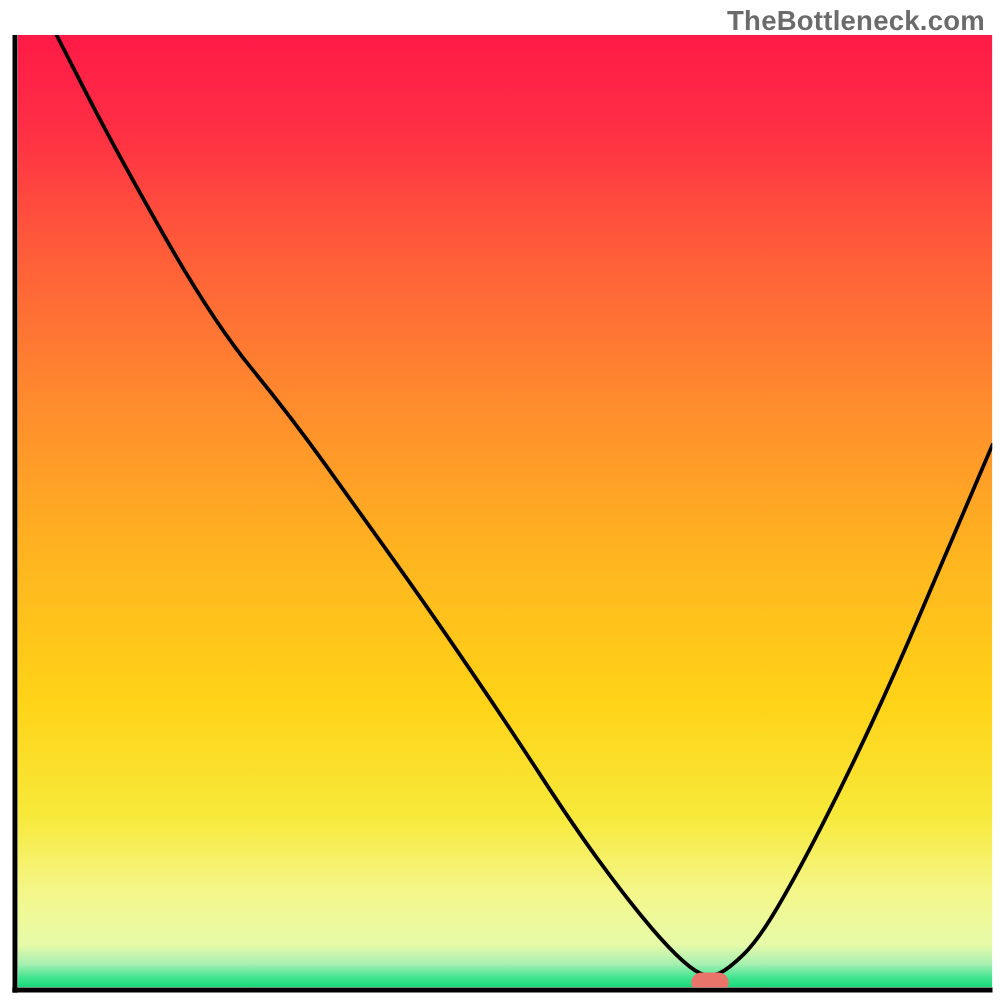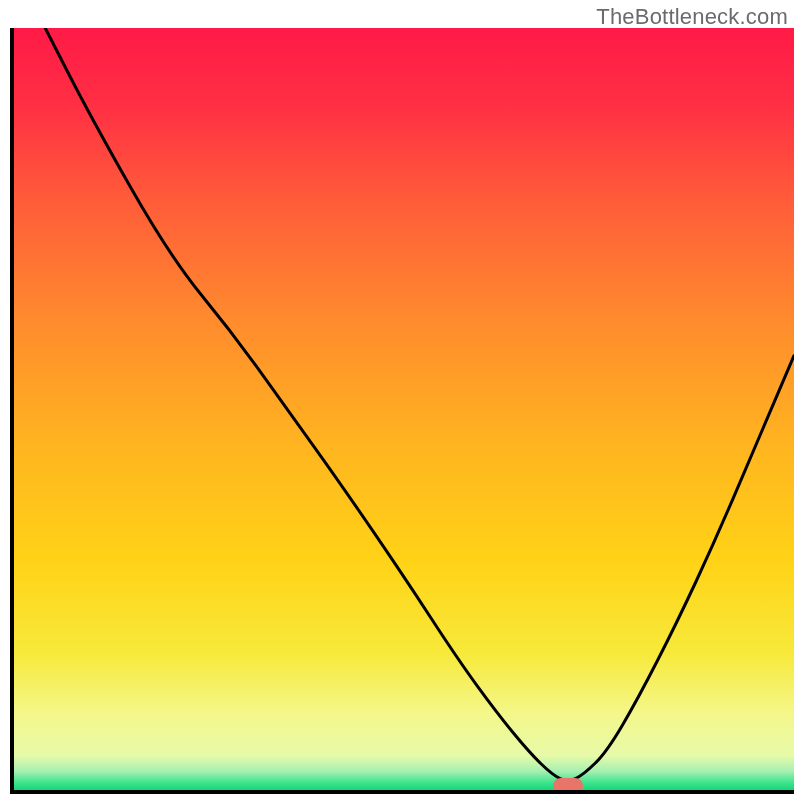--- a/index.html
+++ b/index.html
@@ -10,21 +10,21 @@
     position: relative;
     font-family: Arial, Helvetica, sans-serif;
     background: #fff;
   }
   .watermark {
     position: absolute;
     top: 4px;
     right: 12px;
     color: #6b6b6b;
     font-size: 22px;
-    font-weight: 400;
+    font-weight: 700;
     letter-spacing: 0.2px;
     z-index: 10;
   }
   .plot-area {
     position: absolute;
     left: 10px;
     top: 28px;
     width: 784px;
     height: 766px;
     border-left: 4px solid #000;

